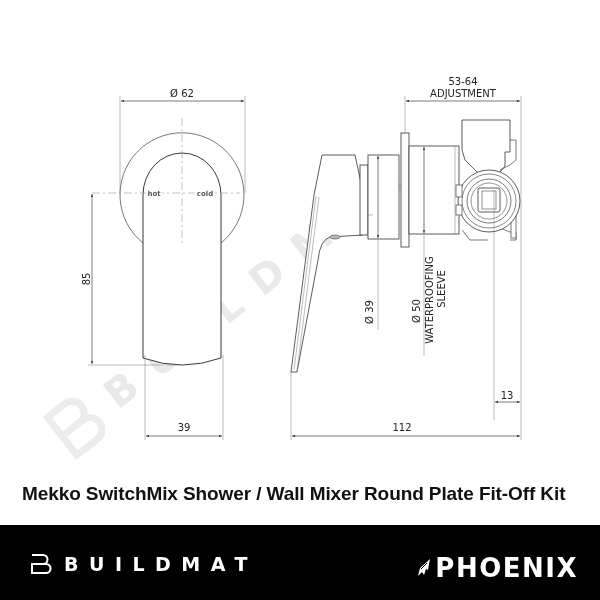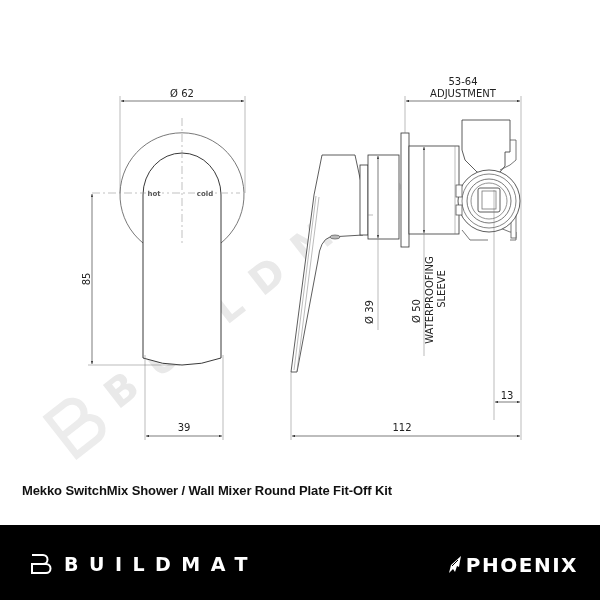--- a/index.html
+++ b/index.html
@@ -1,25 +1,25 @@
 <!DOCTYPE html>
 <html><head>
 <meta charset="utf-8">
 <style>
   html,body{margin:0;padding:0;background:#ffffff;}
   body{width:600px;height:600px;position:relative;overflow:hidden;font-family:"DejaVu Sans",sans-serif;}
   #drawing{position:absolute;left:0;top:0;width:600px;height:470px;}
   .dimtxt{font-family:"DejaVu Sans",sans-serif;font-size:10px;fill:#222;}
   .lbltxt{font-family:"DejaVu Sans",sans-serif;font-size:7px;fill:#555;font-weight:bold;}
-  .title{position:absolute;left:22px;top:483px;font-family:"Liberation Sans",sans-serif;font-weight:bold;font-size:13px;color:#111;letter-spacing:-0.1px;white-space:nowrap;}
+  .title{position:absolute;left:22px;top:483px;font-family:"Liberation Sans",sans-serif;font-weight:bold;font-size:19px;color:#111;letter-spacing:-0.1px;white-space:nowrap;}
   .footer{position:absolute;left:0;top:525px;width:600px;height:75px;background:#000;}
   .buildmat{position:absolute;left:30px;top:553px;display:flex;align-items:center;}
   .buildmat-word{color:#fff;font-family:"DejaVu Sans",sans-serif;font-size:19px;font-weight:bold;letter-spacing:10.5px;margin-left:10px;}
   .phoenix{position:absolute;right:22px;top:553px;display:flex;align-items:center;}
-  .phoenix-word{color:#fff;font-family:"DejaVu Sans",sans-serif;font-size:20px;font-weight:bold;letter-spacing:1.5px;margin-left:3px;}
+  .phoenix-word{color:#fff;font-family:"DejaVu Sans",sans-serif;font-size:26px;font-weight:bold;letter-spacing:1.5px;margin-left:3px;}
   .watermark{font-family:"DejaVu Sans",sans-serif;font-size:40px;font-weight:bold;fill:#e9e9e9;letter-spacing:20px;}
 </style>
 </head>
 <body>
 
 <svg id="drawing" width="600" height="470" viewBox="0 0 600 470" xmlns="http://www.w3.org/2000/svg">
   <defs>
     <marker id="arr" viewBox="0 0 10 10" refX="10" refY="5" markerWidth="5" markerHeight="5" orient="auto-start-reverse">
       <path d="M0,2 L10,5 L0,8 z" fill="#222"></path>
     </marker>

